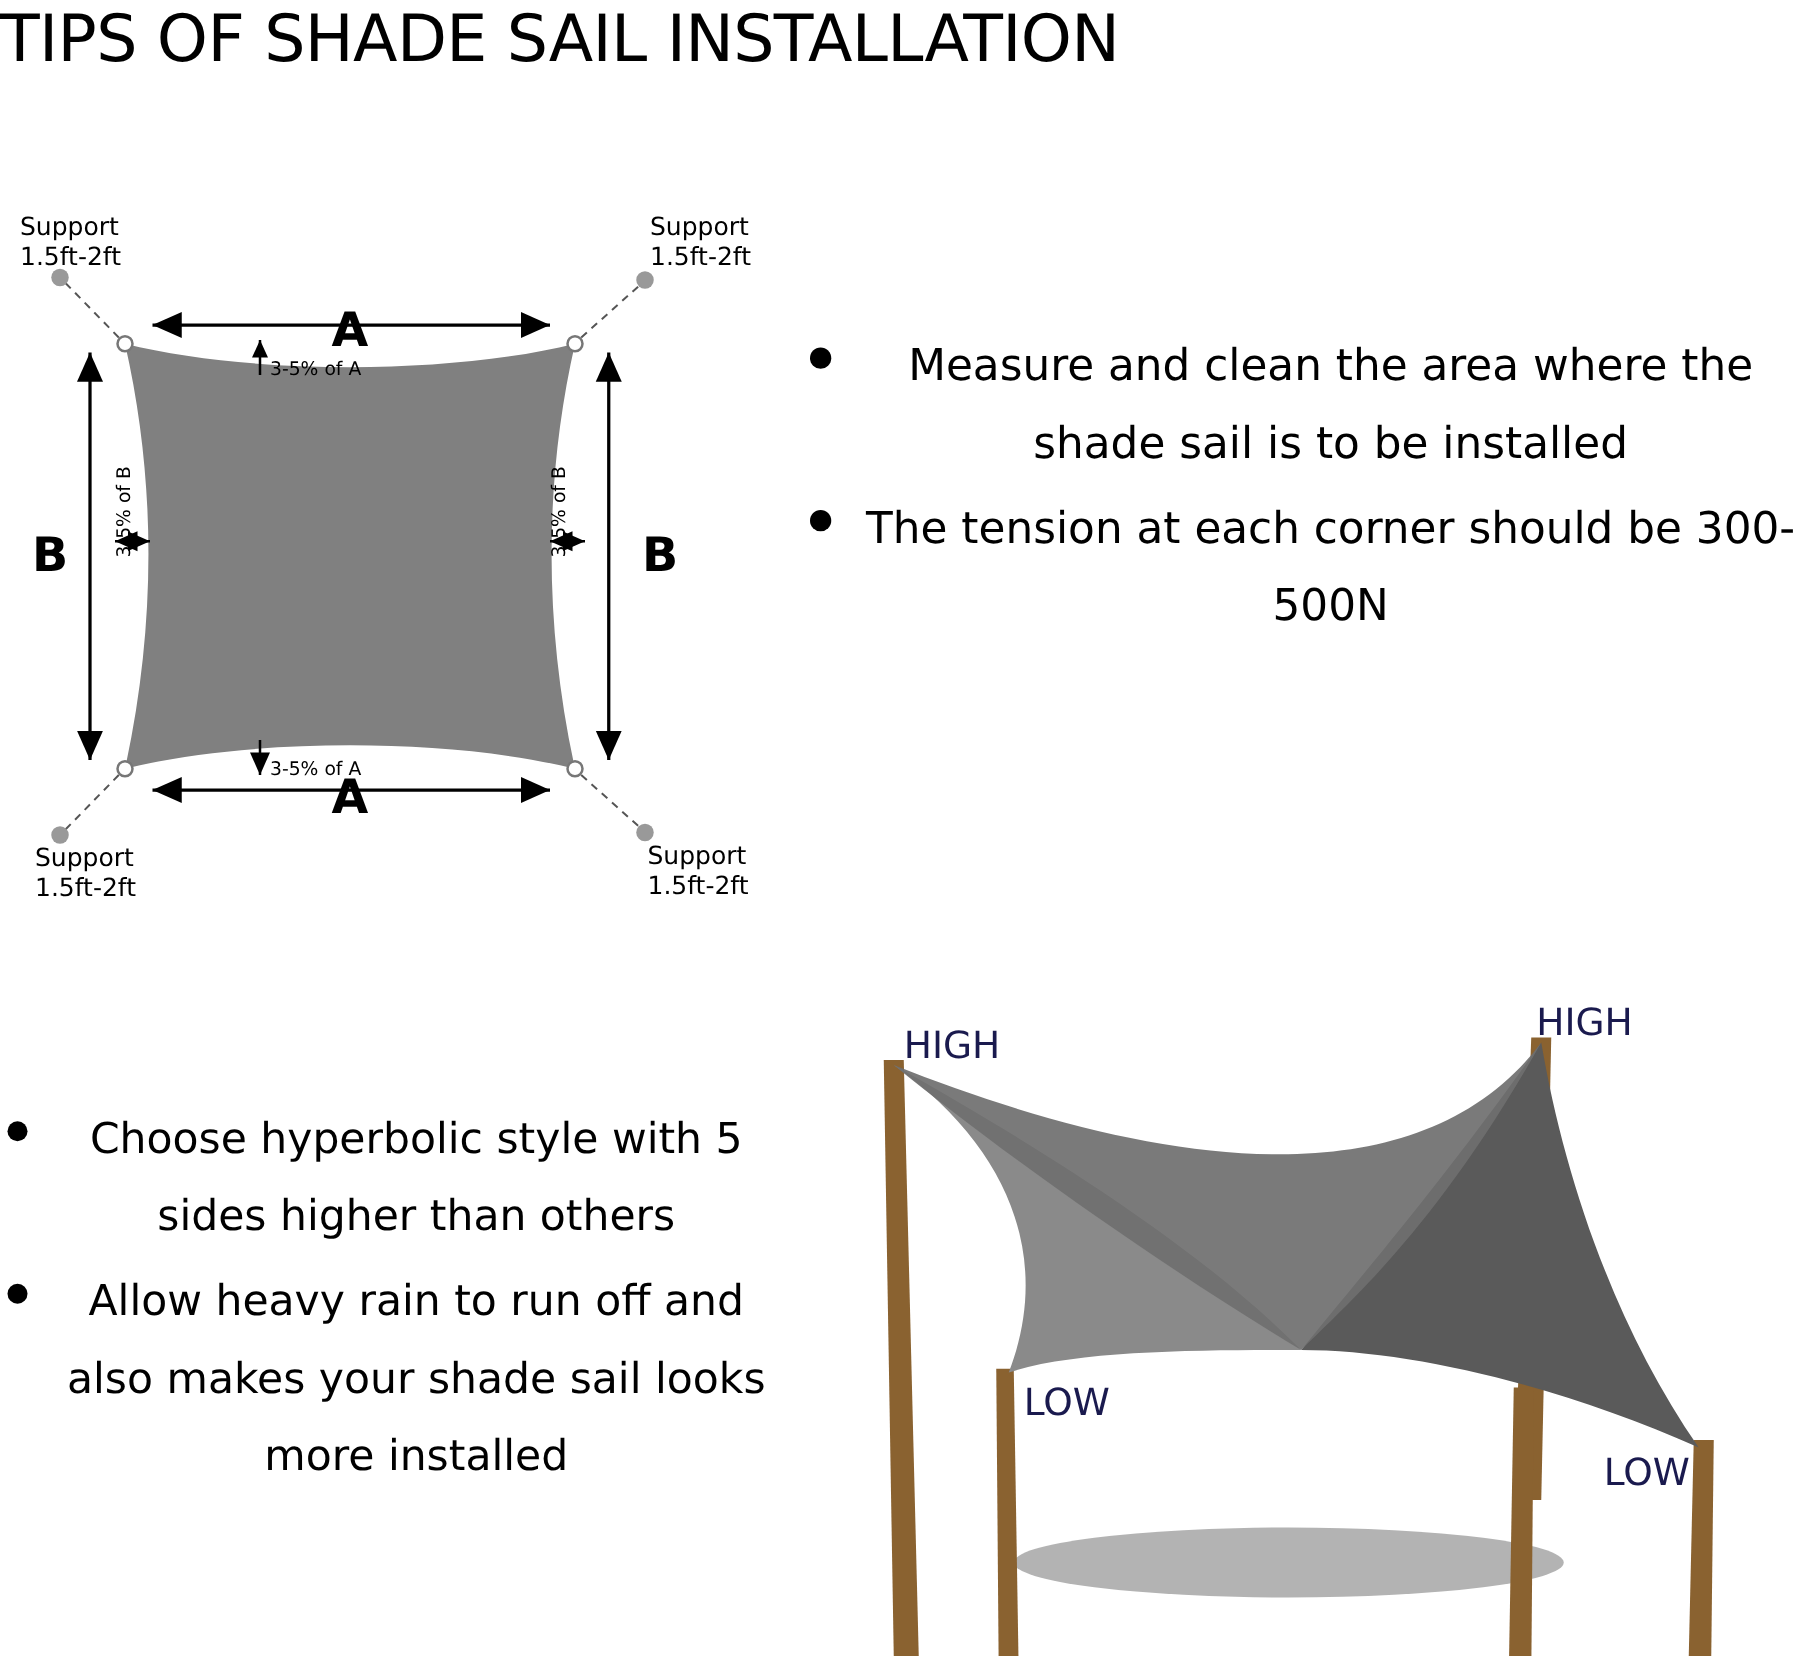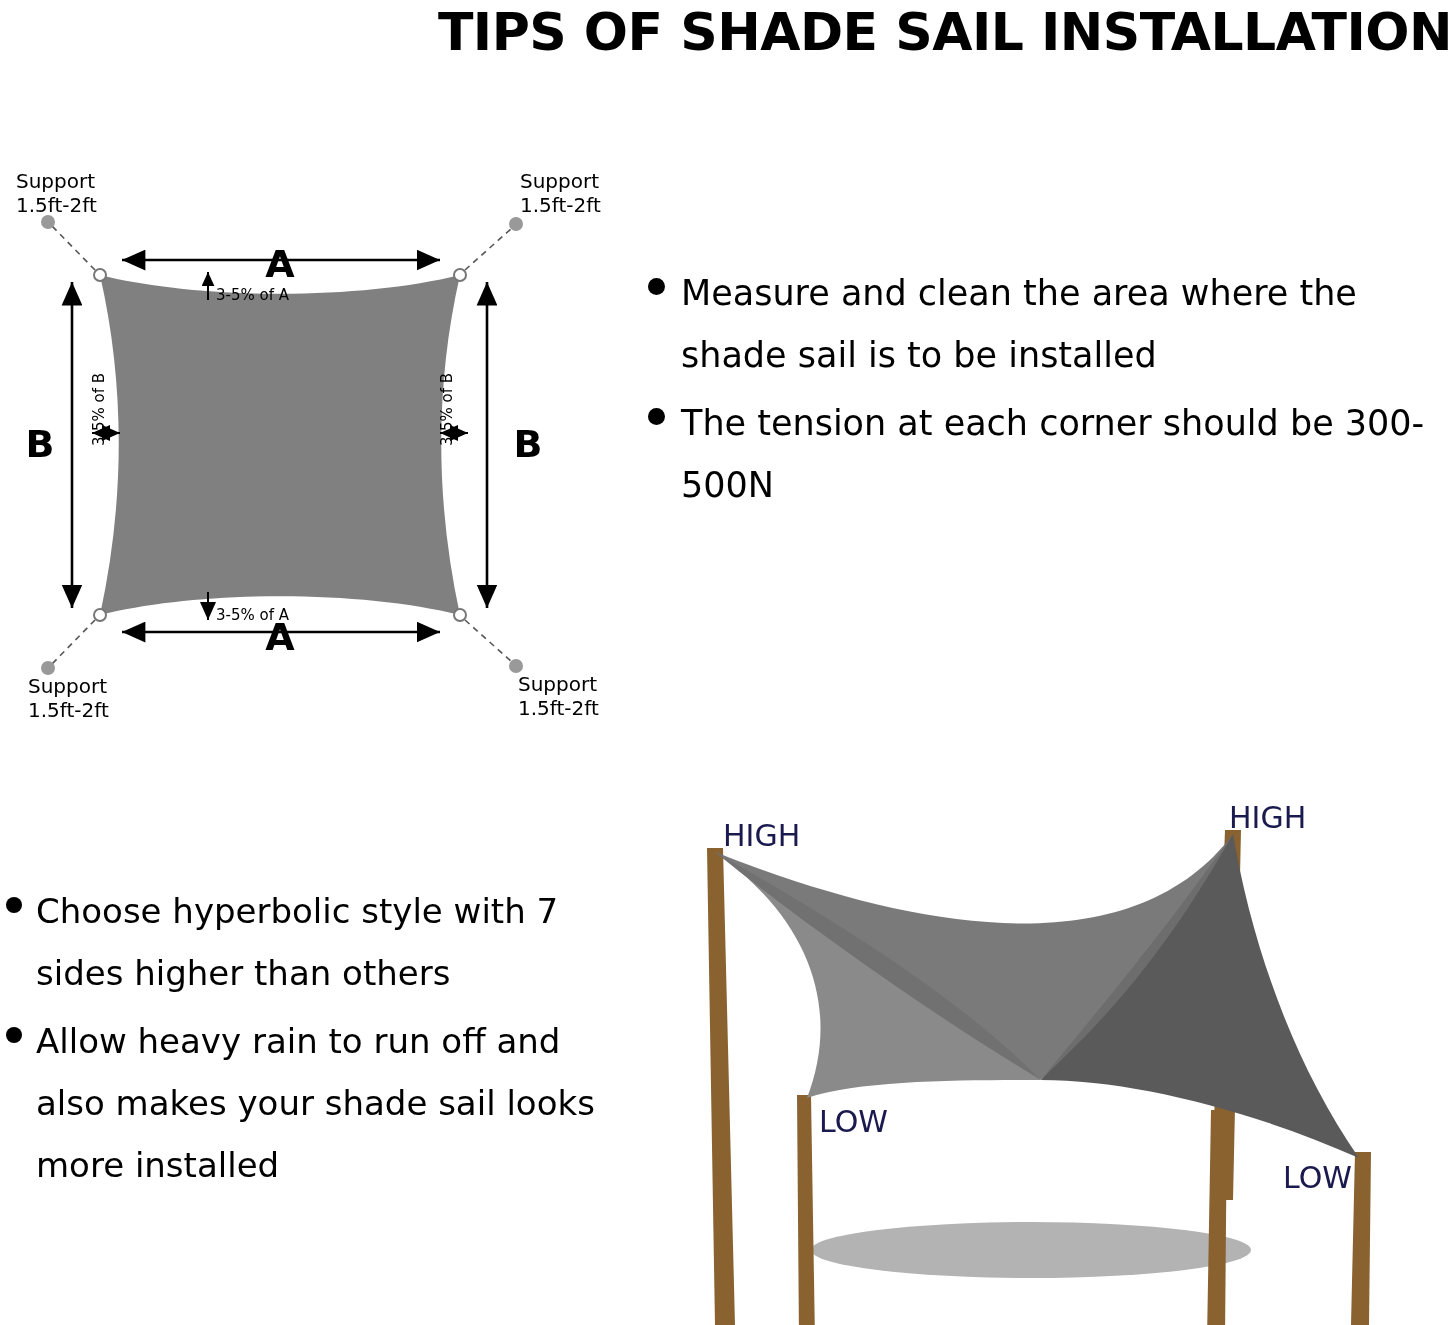--- a/index.html
+++ b/index.html
@@ -13,23 +13,23 @@
     position: relative;
     font-family: "DejaVu Sans", sans-serif;
     color: #000;
     overflow: hidden;
   }
   #title {
     position: absolute;
     top: 2px;
     left: 0;
     width: 1452px;
-    text-align: right;
+    text-align: left;
     font-family: "DejaVu Sans", sans-serif;
-    font-weight: bold;
+    font-weight: normal;
     font-size: 52px;
     letter-spacing: -0.5px;
     white-space: nowrap;
   }
 
   
   #diagram-rect {
     position: absolute;
     left: 0px;
     top: 160px;
@@ -42,20 +42,21 @@
   #tips-top {
     position: absolute;
     left: 648px;
     top: 262px;
     width: 800px;
   }
   .bullet-row {
     display: flex;
     align-items: flex-start;
     margin-bottom: 6px;
+    text-align: center;
   }
   .bullet-dot {
     width: 17px;
     height: 17px;
     border-radius: 50%;
     background: #000;
     margin-top: 16px;
     margin-right: 16px;
     flex: 0 0 auto;
   }
@@ -178,21 +179,21 @@
   </div>
   <div class="bullet-row">
     <span class="bullet-dot"></span>
     <span class="bullet-text">The tension at each corner should be 300-500N</span>
   </div>
 </div>
 
 <div id="tips-bottom">
   <div class="bullet-row">
     <span class="bullet-dot"></span>
-    <span class="bullet-text">Choose hyperbolic style with 7 sides higher than others</span>
+    <span class="bullet-text">Choose hyperbolic style with 5 sides higher than others</span>
   </div>
   <div class="bullet-row">
     <span class="bullet-dot"></span>
     <span class="bullet-text">Allow heavy rain to run off and also makes your shade sail looks more installed</span>
   </div>
 </div>
 
 <div id="diagram-sail">
   <svg width="812" height="545" viewBox="0 0 812 545" xmlns="http://www.w3.org/2000/svg">
 

